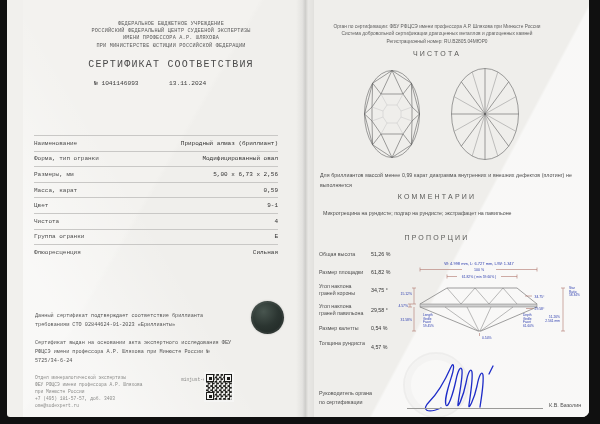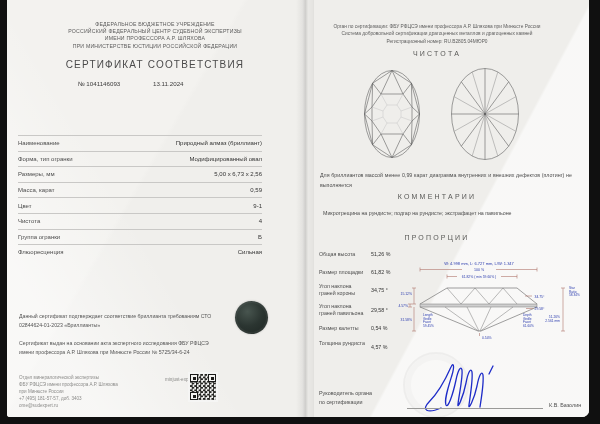--- a/index.html
+++ b/index.html
@@ -1,22 +1,22 @@
 <!DOCTYPE html>
 <html><head>
 <meta charset="utf-8">
 <style>
   html,body{margin:0;padding:0;background:#111;}
   #canvas{position:relative;width:600px;height:424px;background:#101010;overflow:hidden;
           font-family:"Liberation Sans",sans-serif;}
   .abs{position:absolute;}
   #paper{position:absolute;left:7px;top:0;width:582px;height:417px;background:#f1f0ed;
          border-radius:0 0 7px 3px;overflow:hidden;}
-  #page-left{position:absolute;left:0;top:0;width:296px;height:100%;
-             background:linear-gradient(300deg,#f0efec 55%,#f3f2ef 56%);}
+  #page-left{position:absolute;left:16px;top:0;width:296px;height:100%;
+             background:linear-gradient(300deg,#f0efec 55%,#f3f2ef 56%);font-family:Liberation Mono, monospace;}
   #page-left .light-tri{position:absolute;inset:0;
       background:linear-gradient(60deg, rgba(255,255,255,.5) 18%, rgba(255,255,255,0) 45%);}
   #gutter{position:absolute;left:289px;top:0;width:18px;height:100%;
       background:linear-gradient(to right, rgba(0,0,0,0) 0, rgba(0,0,0,.05) 35%, rgba(0,0,0,.14) 52%, rgba(0,0,0,.03) 68%, rgba(0,0,0,.06) 100%);}
   #page-right{position:absolute;left:306px;top:0;width:283px;height:100%;background:#efeeeb;}
   #page-right .light-tri{position:absolute;inset:0;
       background:linear-gradient(118deg, rgba(255,255,255,0) 55%, rgba(255,255,255,.6) 55.6%);}
   .center{text-align:center;}
   .orgl{font-size:5.2px;line-height:7.2px;letter-spacing:.2px;color:#5a5a5a;}
   .titleL{font-size:10px;letter-spacing:1.2px;color:#4a4a4a;}

